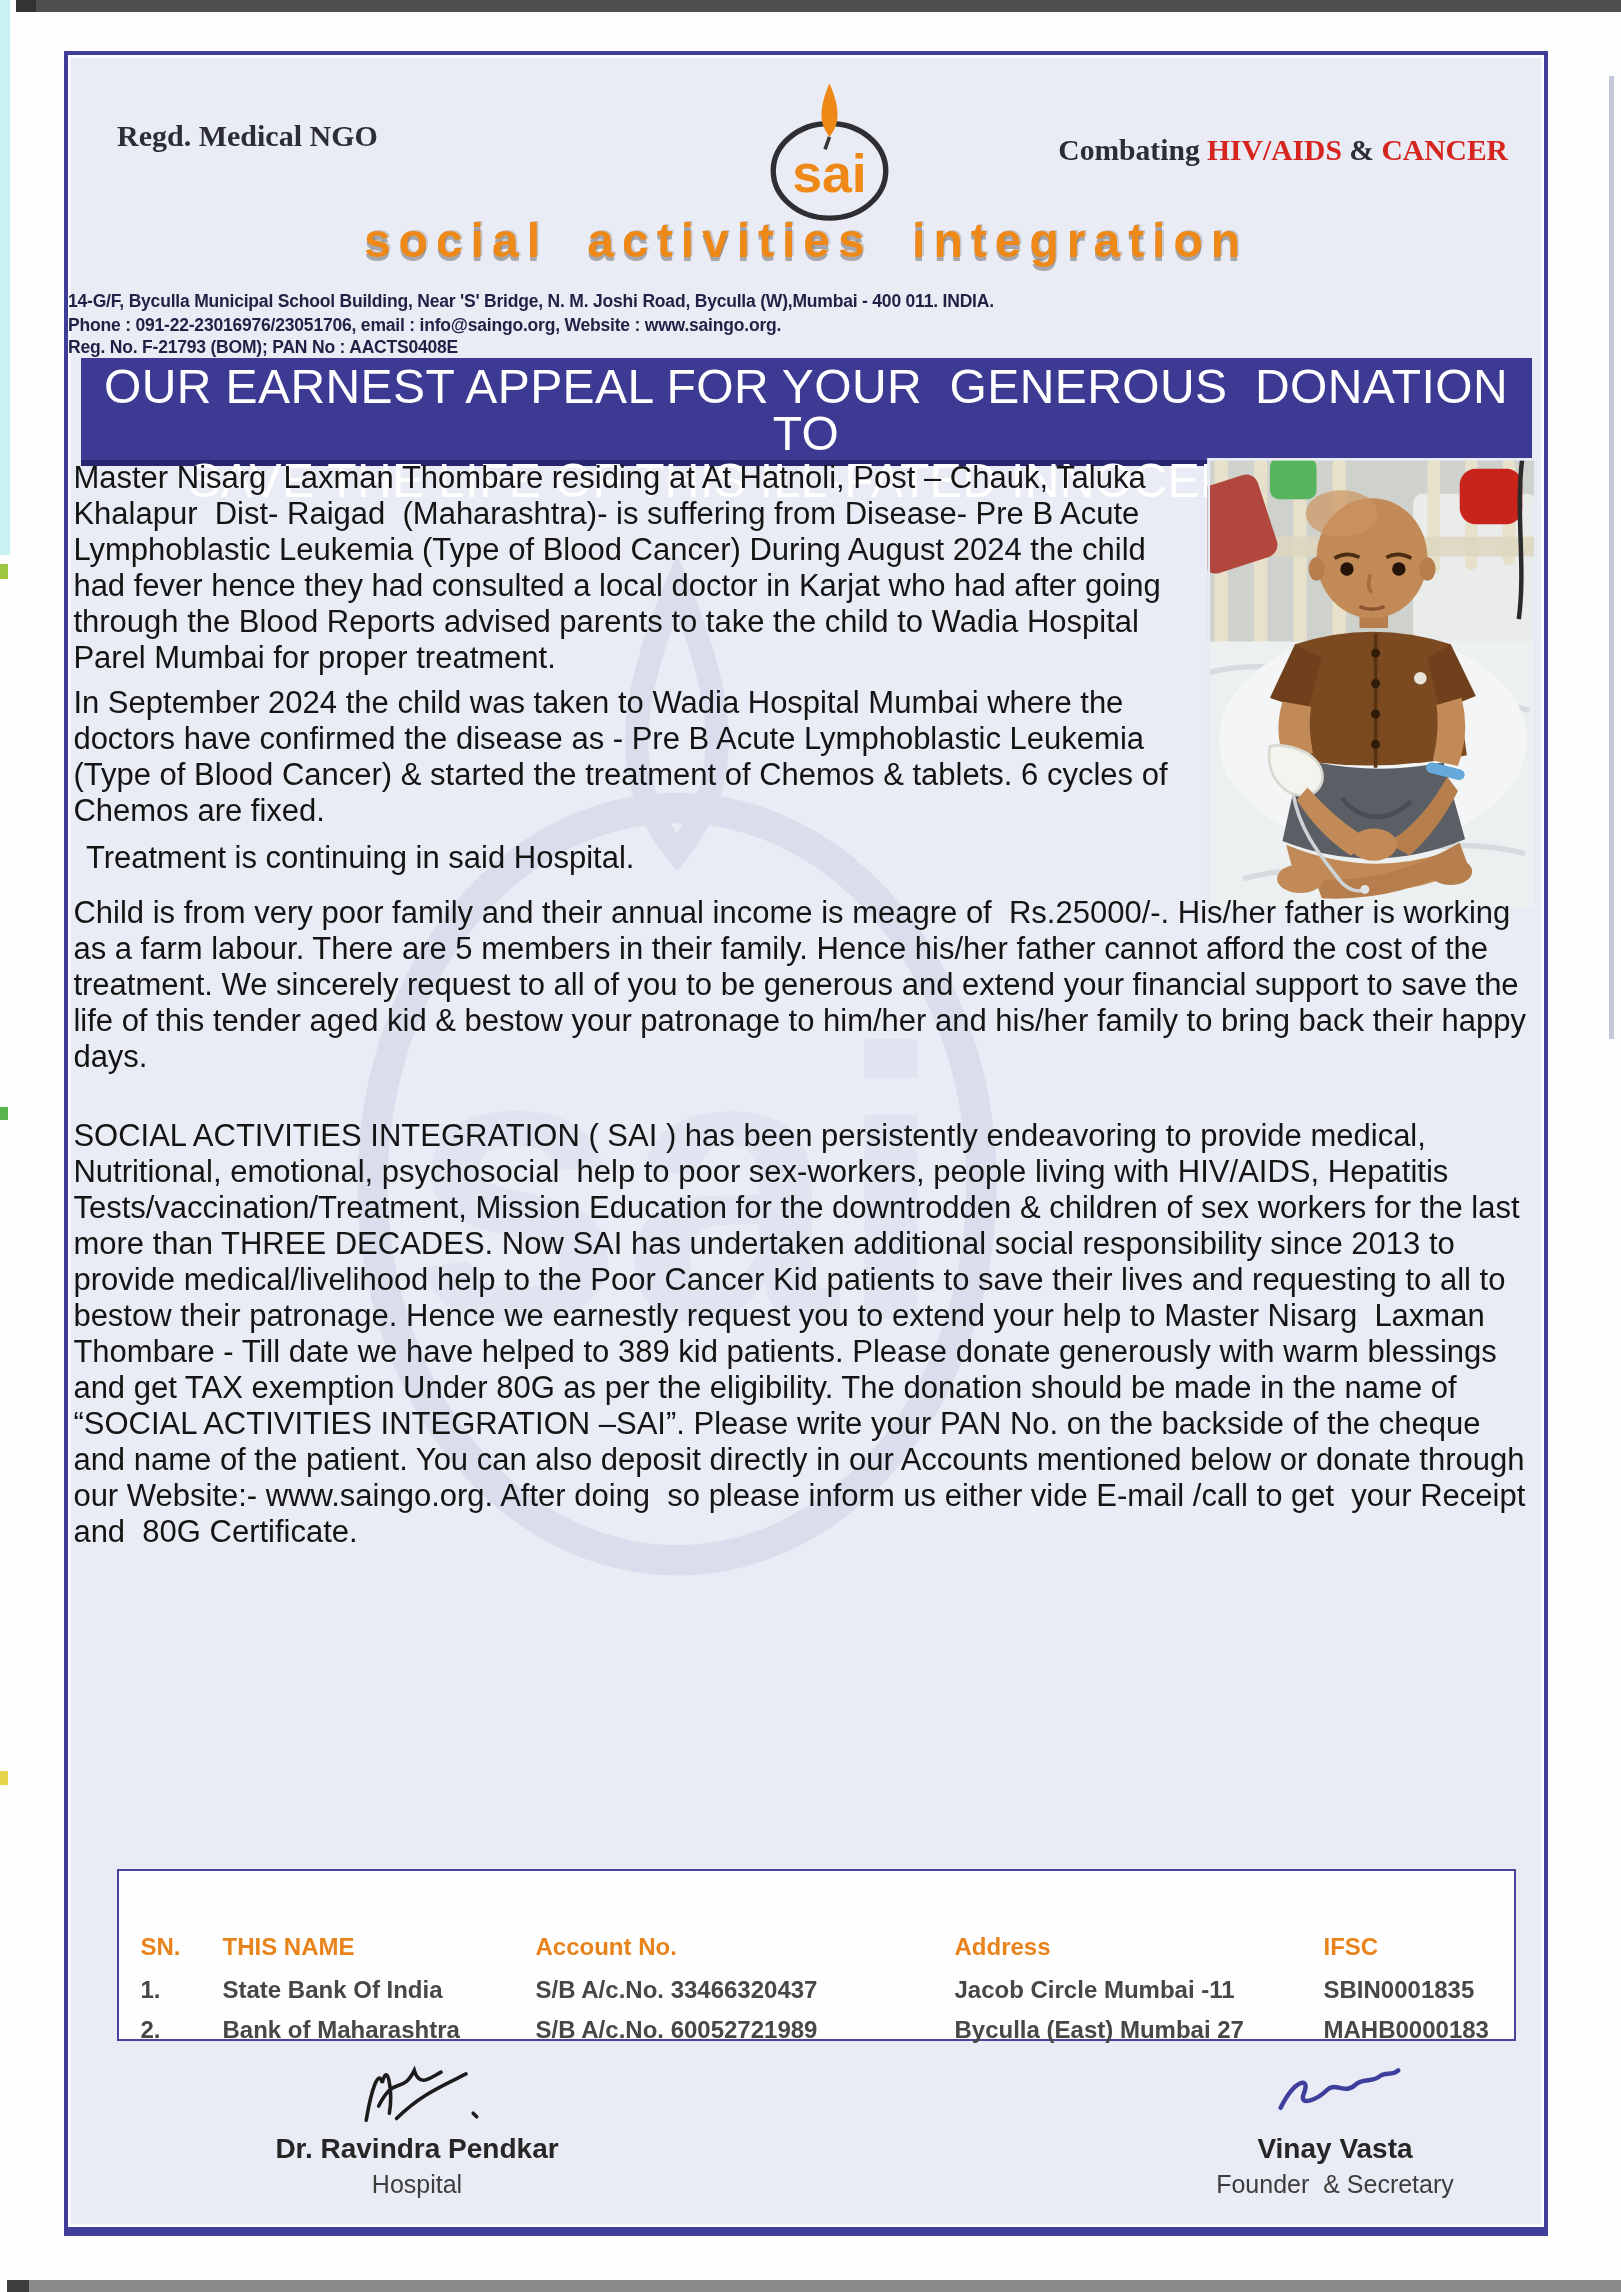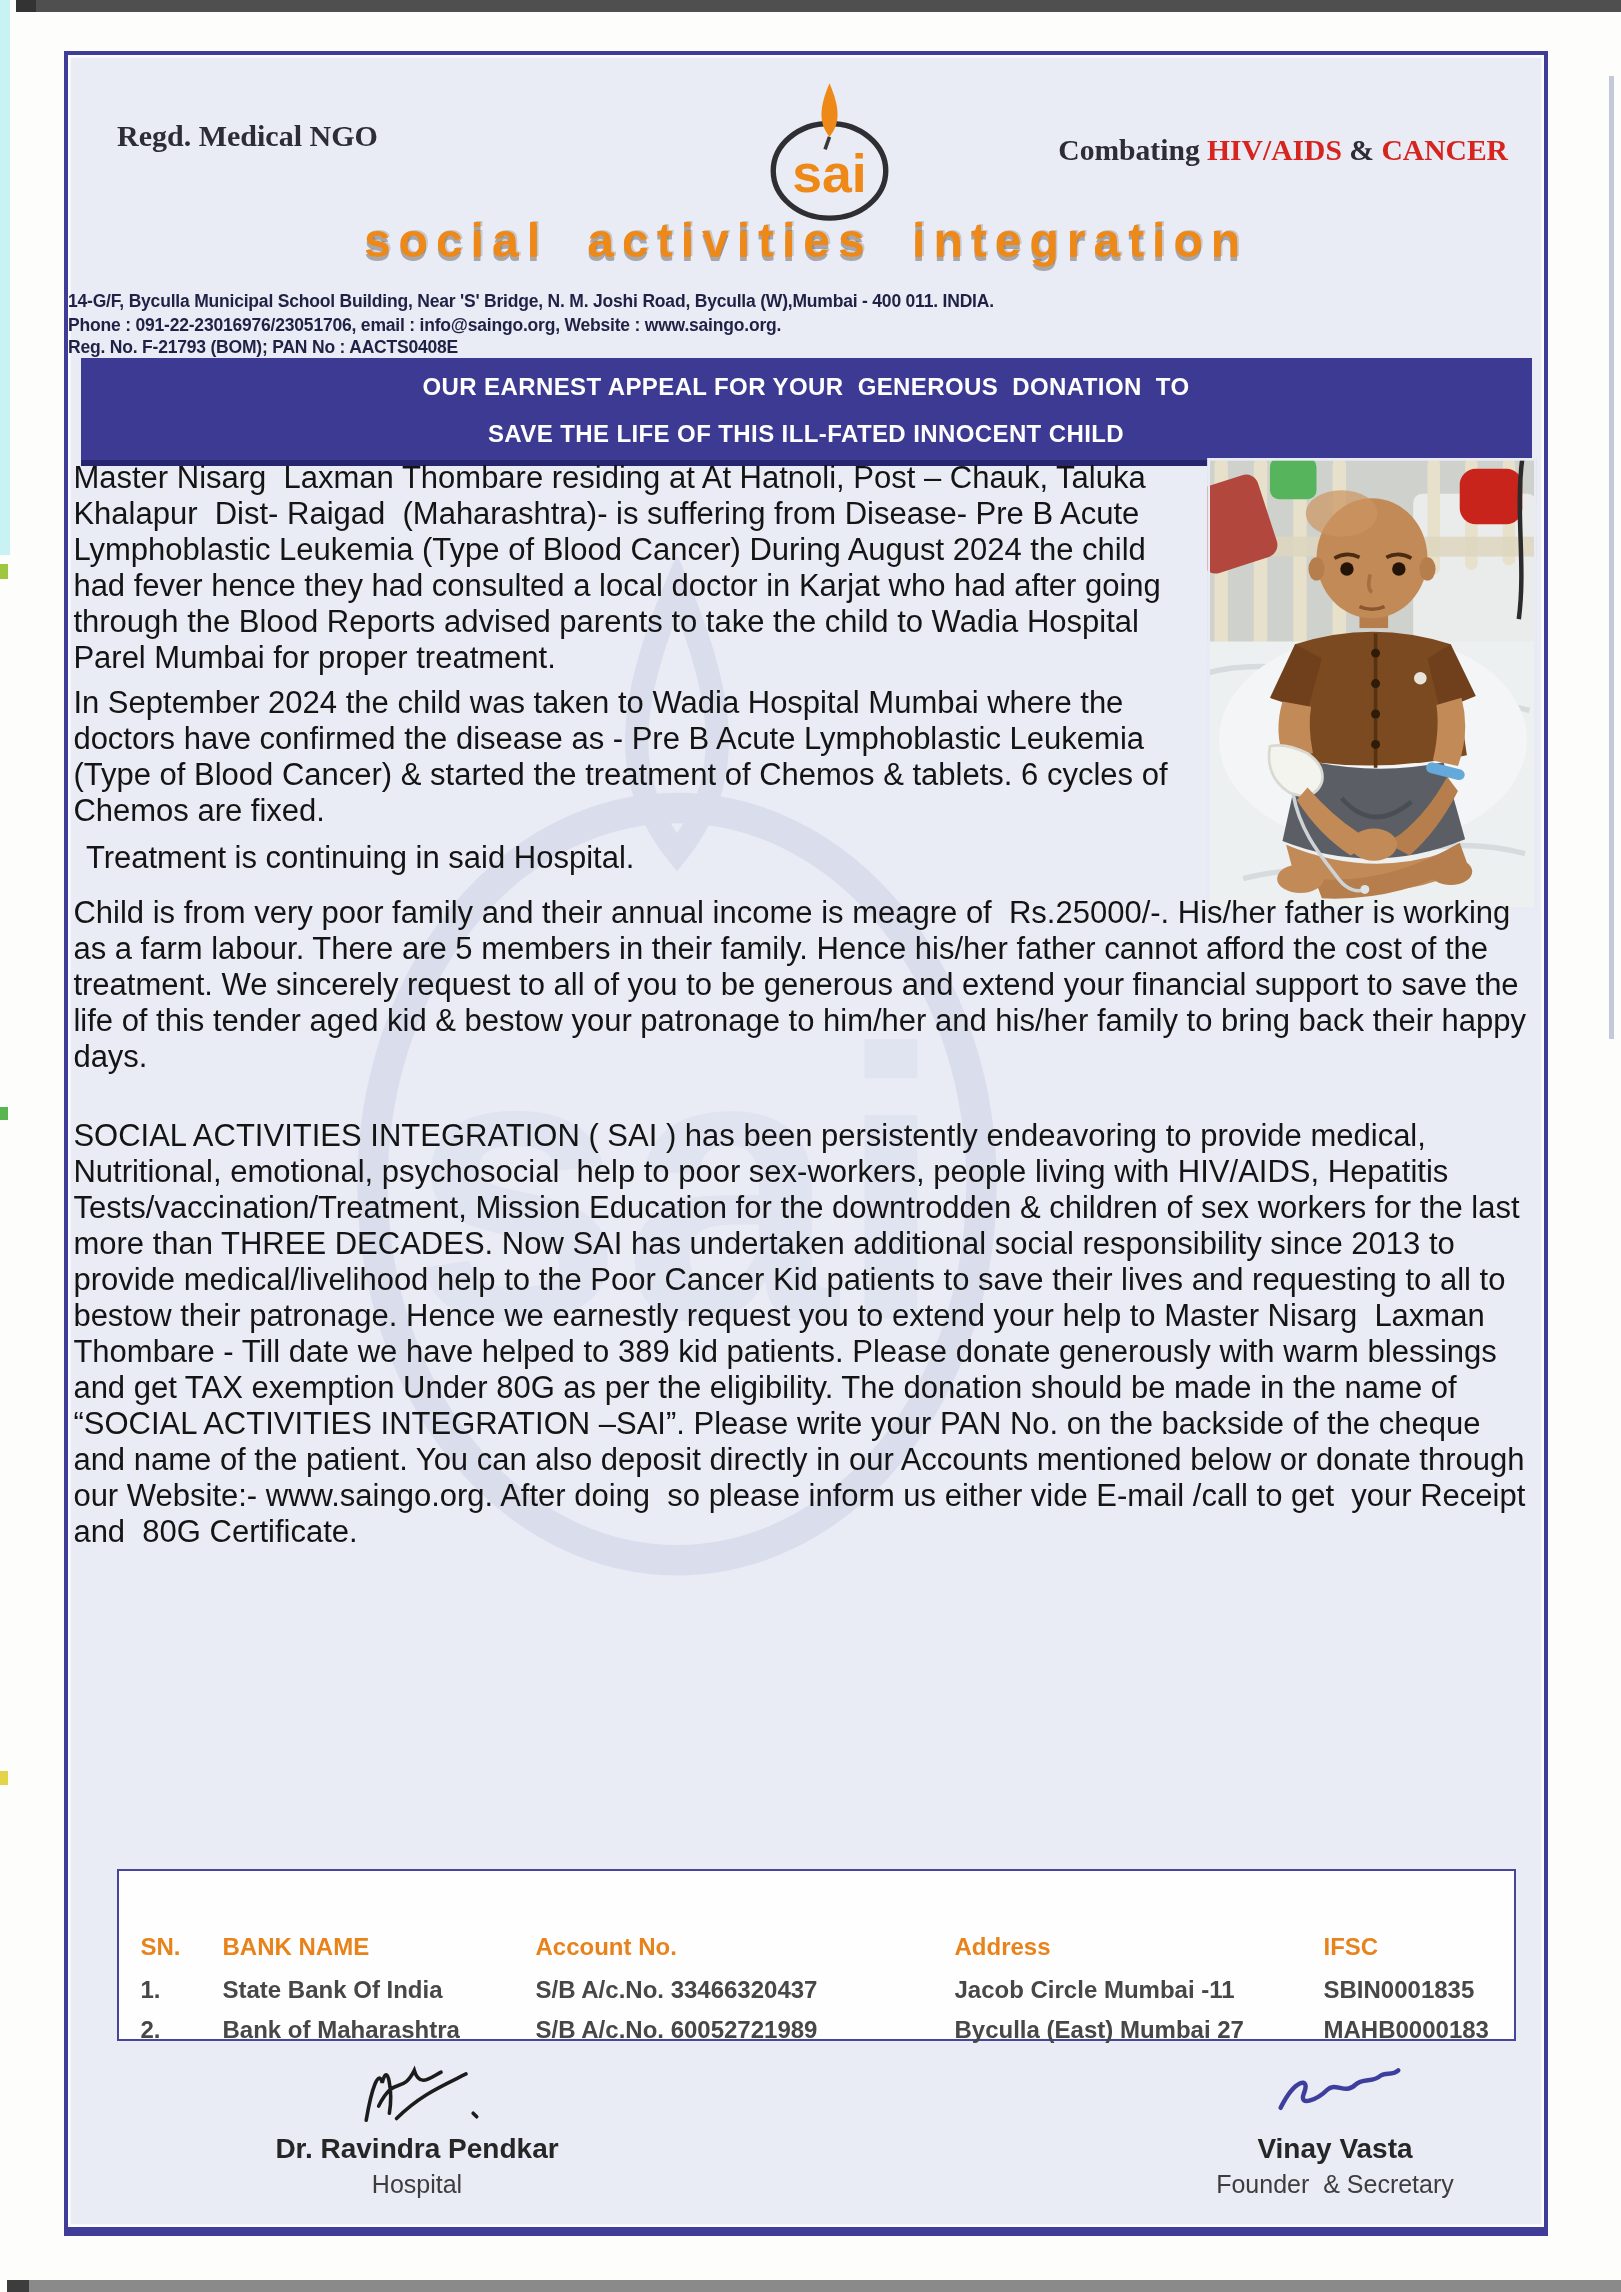--- a/index.html
+++ b/index.html
@@ -28,21 +28,21 @@
   .logo{position:absolute;left:690px;top:23px;width:143px;height:150px;}
   .org-title{position:absolute;left:0;right:0;top:158px;text-align:center;
              font-size:48px;font-weight:800;letter-spacing:8px;word-spacing:18px;color:#ee8817;
              text-shadow:0 3.6px 0 rgba(40,40,40,.35),1.8px -0.9px 0 rgba(40,40,40,.18);}
   .addr{position:absolute;left:0;right:0;font-size:17.5px;font-weight:bold;
         color:#1f2145;letter-spacing:-0.2px;}
   .addr1{top:236px;} .addr2{top:260px;} .addr3{top:282px;}
 
   .banner{position:absolute;left:12.5px;top:303px;width:1451px;height:102px;background:#3c3a92;
           border-bottom:6.3px solid #27256e;color:#ffffff;text-align:center;}
-  .banner .bline{font-size:24px;font-weight:bold;line-height:47px;letter-spacing:0.4px;white-space:pre-wrap;}
+  .banner .bline{font-size:48px;font-weight:normal;line-height:47px;letter-spacing:0.4px;white-space:pre-wrap;}
   .banner .bline:first-child{margin-top:4.5px;}
 
   .watermark{position:absolute;left:206px;top:502px;width:806px;height:1075px;opacity:.5;pointer-events:none;}
 
   .bodytext{position:absolute;left:5.4px;top:405px;width:1465px;color:#141414;font-size:31px;
             line-height:36px;z-index:2;}
   .bodytext p{margin:0;white-space:pre-wrap;}
   .col-narrow{width:1121px;}
   .p2{margin-top:9px !important;}
   .p3{margin-top:10.7px !important;padding-left:12.5px;}
@@ -177,21 +177,21 @@
         <path d="M170,166 Q184,172 198,166" stroke="#8a5631" stroke-width="4" fill="none"></path>
         <path d="M96,376 C104,420 130,448 148,472 C156,482 168,486 176,482" stroke="#cdd3d6" stroke-width="4" fill="none"></path>
         <circle cx="176" cy="482" r="5" fill="#dfe4e6"></circle>
         <rect x="1.5" y="1.5" width="365" height="502" fill="none" stroke="#e8ebf4" stroke-width="3"></rect>
       </svg>
     </div>
 
     <div class="bank-box">
       <div class="bank-grid">
         <div class="hcell">SN.</div>
-        <div class="hcell">BANK NAME</div>
+        <div class="hcell">THIS NAME</div>
         <div class="hcell">Account No.</div>
         <div class="hcell">Address</div>
         <div class="hcell">IFSC</div>
 
         <div class="cell">1.</div>
         <div class="cell">State Bank Of India</div>
         <div class="cell">S/B A/c.No. 33466320437</div>
         <div class="cell">Jacob Circle Mumbai -11</div>
         <div class="cell">SBIN0001835</div>
 

